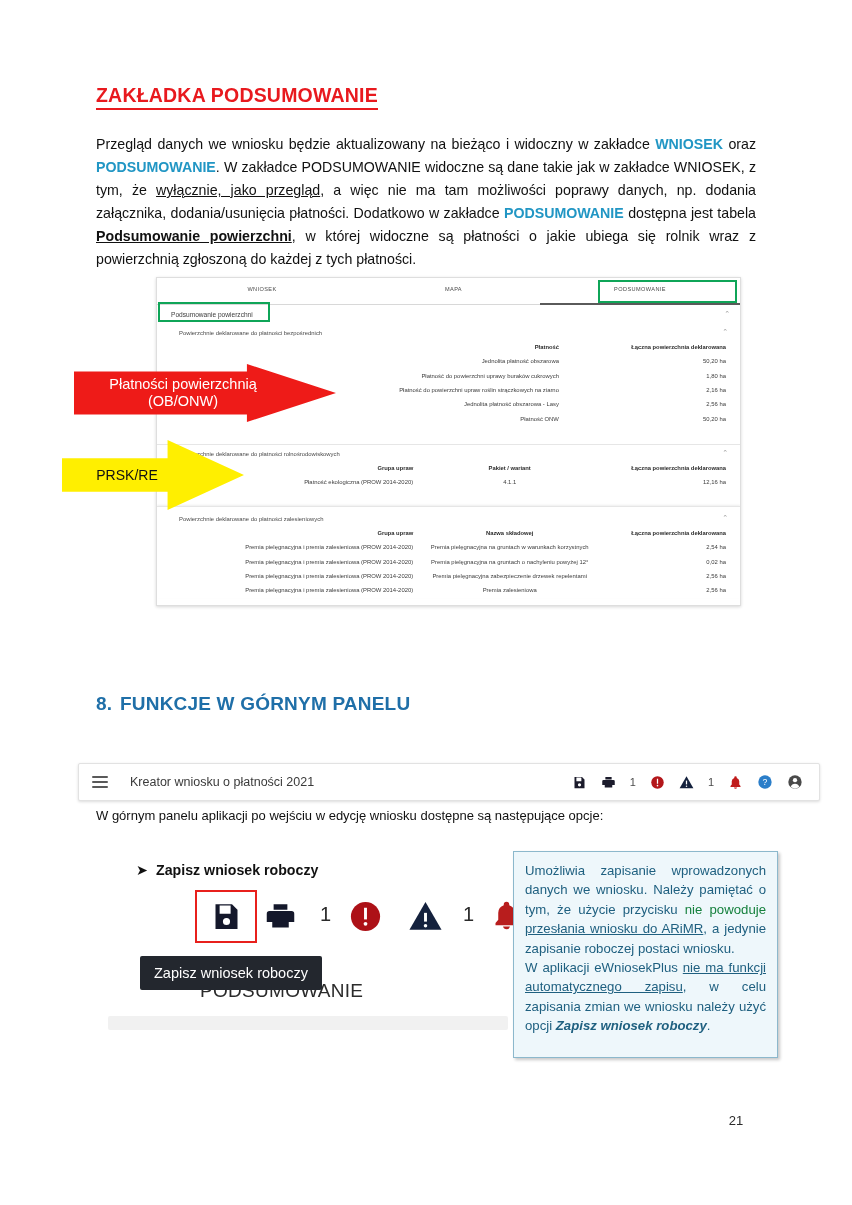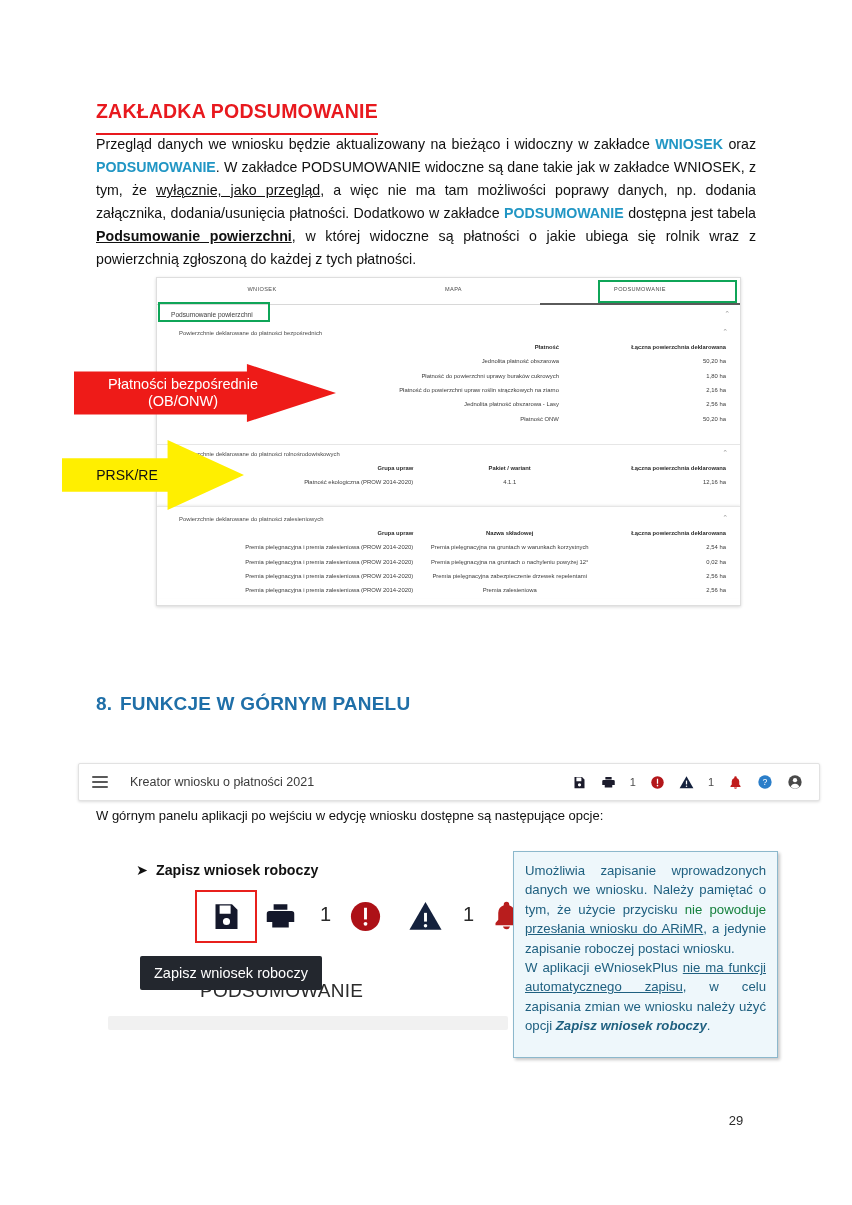--- a/index.html
+++ b/index.html
@@ -8,25 +8,25 @@
     background:#ffffff;
     font-family:"Liberation Sans", sans-serif;
     color:#1a1a1a;
     position:relative;
     overflow:hidden;
   }
   .page{position:relative;width:852px;height:1205px;}
 
   
   .doc-heading{
-    position:absolute;left:96px;top:100px;width:660px;
+    position:absolute;left:96px;top:84px;width:660px;
     font-size:19.5px;font-weight:bold;color:#e8191e;
     letter-spacing:.2px;
     border-bottom:2px solid #e8191e;
-    display:inline-block;padding-bottom:10px;
+    display:inline-block;padding-bottom:1px;
     width:auto;
   }
 
   
   .para{
     position:absolute;left:96px;top:133px;width:660px;
     font-size:14.2px;line-height:1.62;
     text-align:justify;
     color:#111;
   }
@@ -330,21 +330,21 @@
             <td class="c-mid">Premia zalesieniowa</td>
             <td class="c-val">2,56 ha</td>
           </tr>
         </tbody>
       </table>
     </div>
   </div>
 
   <div class="arrow arrow-red">
     <div class="atxt">
-      <div>Płatności bezpośrednie</div>
+      <div>Płatności powierzchnią</div>
       <div>(OB/ONW)</div>
     </div>
   </div>
   <div class="arrow arrow-yellow">
     <div class="atxt">PRSK/RE</div>
   </div>
 
   <div class="sect8">
     <span class="num">8.</span><span>FUNKCJE W GÓRNYM PANELU</span>
   </div>
@@ -456,16 +456,16 @@
   </div>
 
   <div class="podsum-big">PODSUMOWANIE</div>
   <div class="graybar"></div>
 
   <div class="infobox">
     <span>Umożliwia zapisanie wprowadzonych danych we wniosku. Należy pamiętać o tym, że użycie przycisku </span><span class="red">nie powoduje</span><span> </span><span class="u">przesłania wniosku do ARiMR</span><span>, a jedynie zapisanie roboczej postaci wniosku.</span><br><span> W aplikacji eWniosekPlus </span><span class="u">nie ma funkcji automatycznego zapisu</span><span>, w celu zapisania zmian we wniosku należy użyć opcji </span><span class="bi">Zapisz wniosek roboczy</span><span>.</span>
   </div>
 
   <div class="pageno">
-    <span>29</span>
+    <span>21</span>
   </div>
 
 </div>
 
 </body></html>

